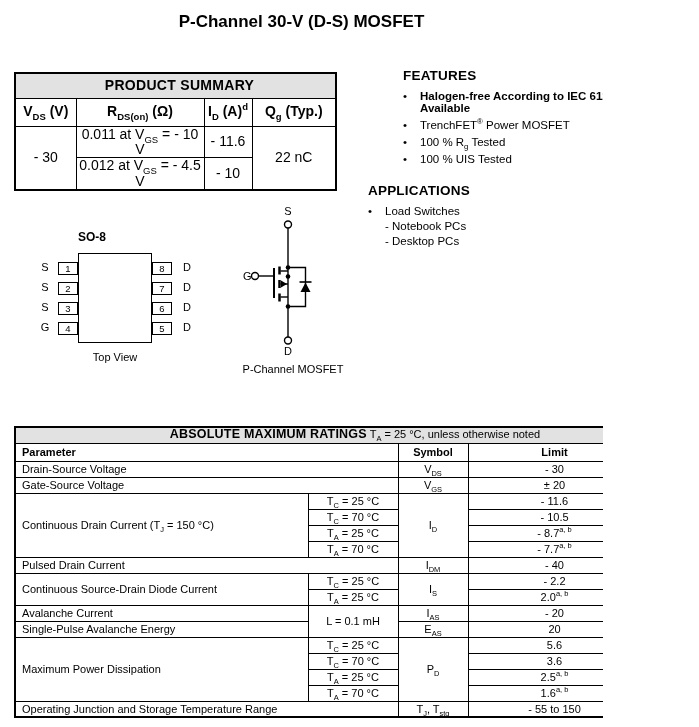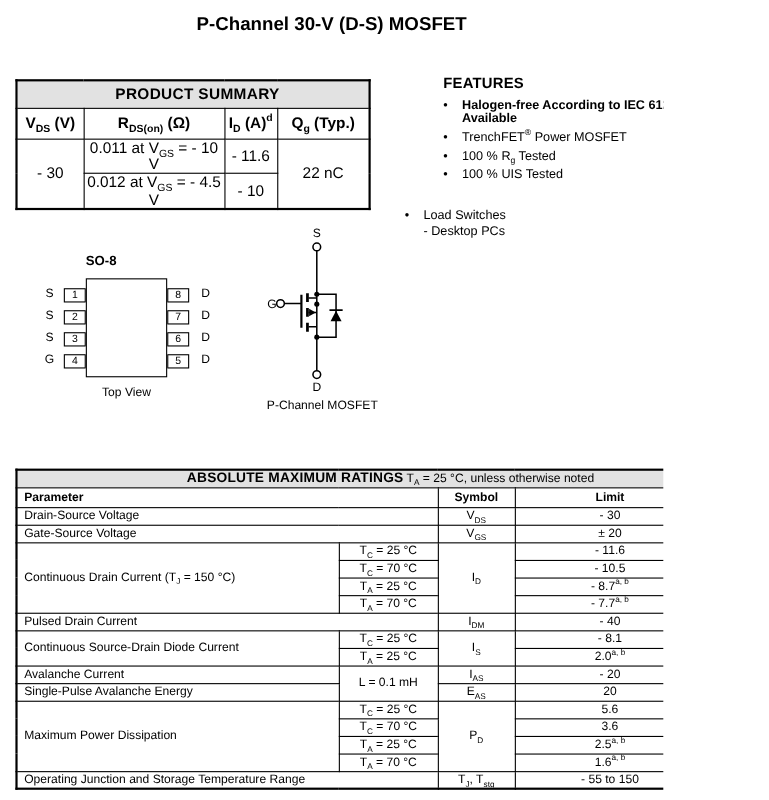--- a/index.html
+++ b/index.html
@@ -131,24 +131,26 @@
       <text x="22" y="39" text-anchor="middle" font-size="6.5">Pb-free</text>
     </svg>
     <div class="rohs-title">RoHS</div>
     <div class="rohs-sub">COMPLIANT</div>
     <div class="hal-1">HALOGEN</div>
     <div class="hal-2">FREE</div>
     <div class="hal-3">Available</div>
   </div>
 
   <div class="applications">
+    <div class="sec-title">APPLICATIONS</div>
     <div class="app-item">
       <span class="bullet">•</span>
       <span>Load Switches</span>
     </div>
+    <div class="app-sub">- Notebook PCs</div>
     <div class="app-sub">- Desktop PCs</div>
   </div>
 
   <div class="so8">
     <div class="so8-name">SO-8</div>
     <div class="so8-body"></div>
 
     <div class="pin-label" style="left:8px; top:33px;">S</div>
     <div class="pin-label" style="left:8px; top:53px;">S</div>
     <div class="pin-label" style="left:8px; top:73px;">S</div>
@@ -251,21 +253,21 @@
     </tr>
     <tr>
       <td class="param" colspan="2">Pulsed Drain Current</td>
       <td>I<sub>DM</sub></td>
       <td>- 40</td>
     </tr>
     <tr>
       <td class="param" rowspan="2">Continuous Source-Drain Diode Current</td>
       <td>T<sub>C</sub> = 25 °C</td>
       <td rowspan="2">I<sub>S</sub></td>
-      <td>- 8.1</td>
+      <td>- 2.2</td>
     </tr>
     <tr>
       <td>T<sub>A</sub> = 25 °C</td>
       <td>2.0<sup>a, b</sup></td>
     </tr>
     <tr>
       <td class="param">Avalanche Current</td>
       <td rowspan="2">L = 0.1 mH</td>
       <td>I<sub>AS</sub></td>
       <td>- 20</td>

